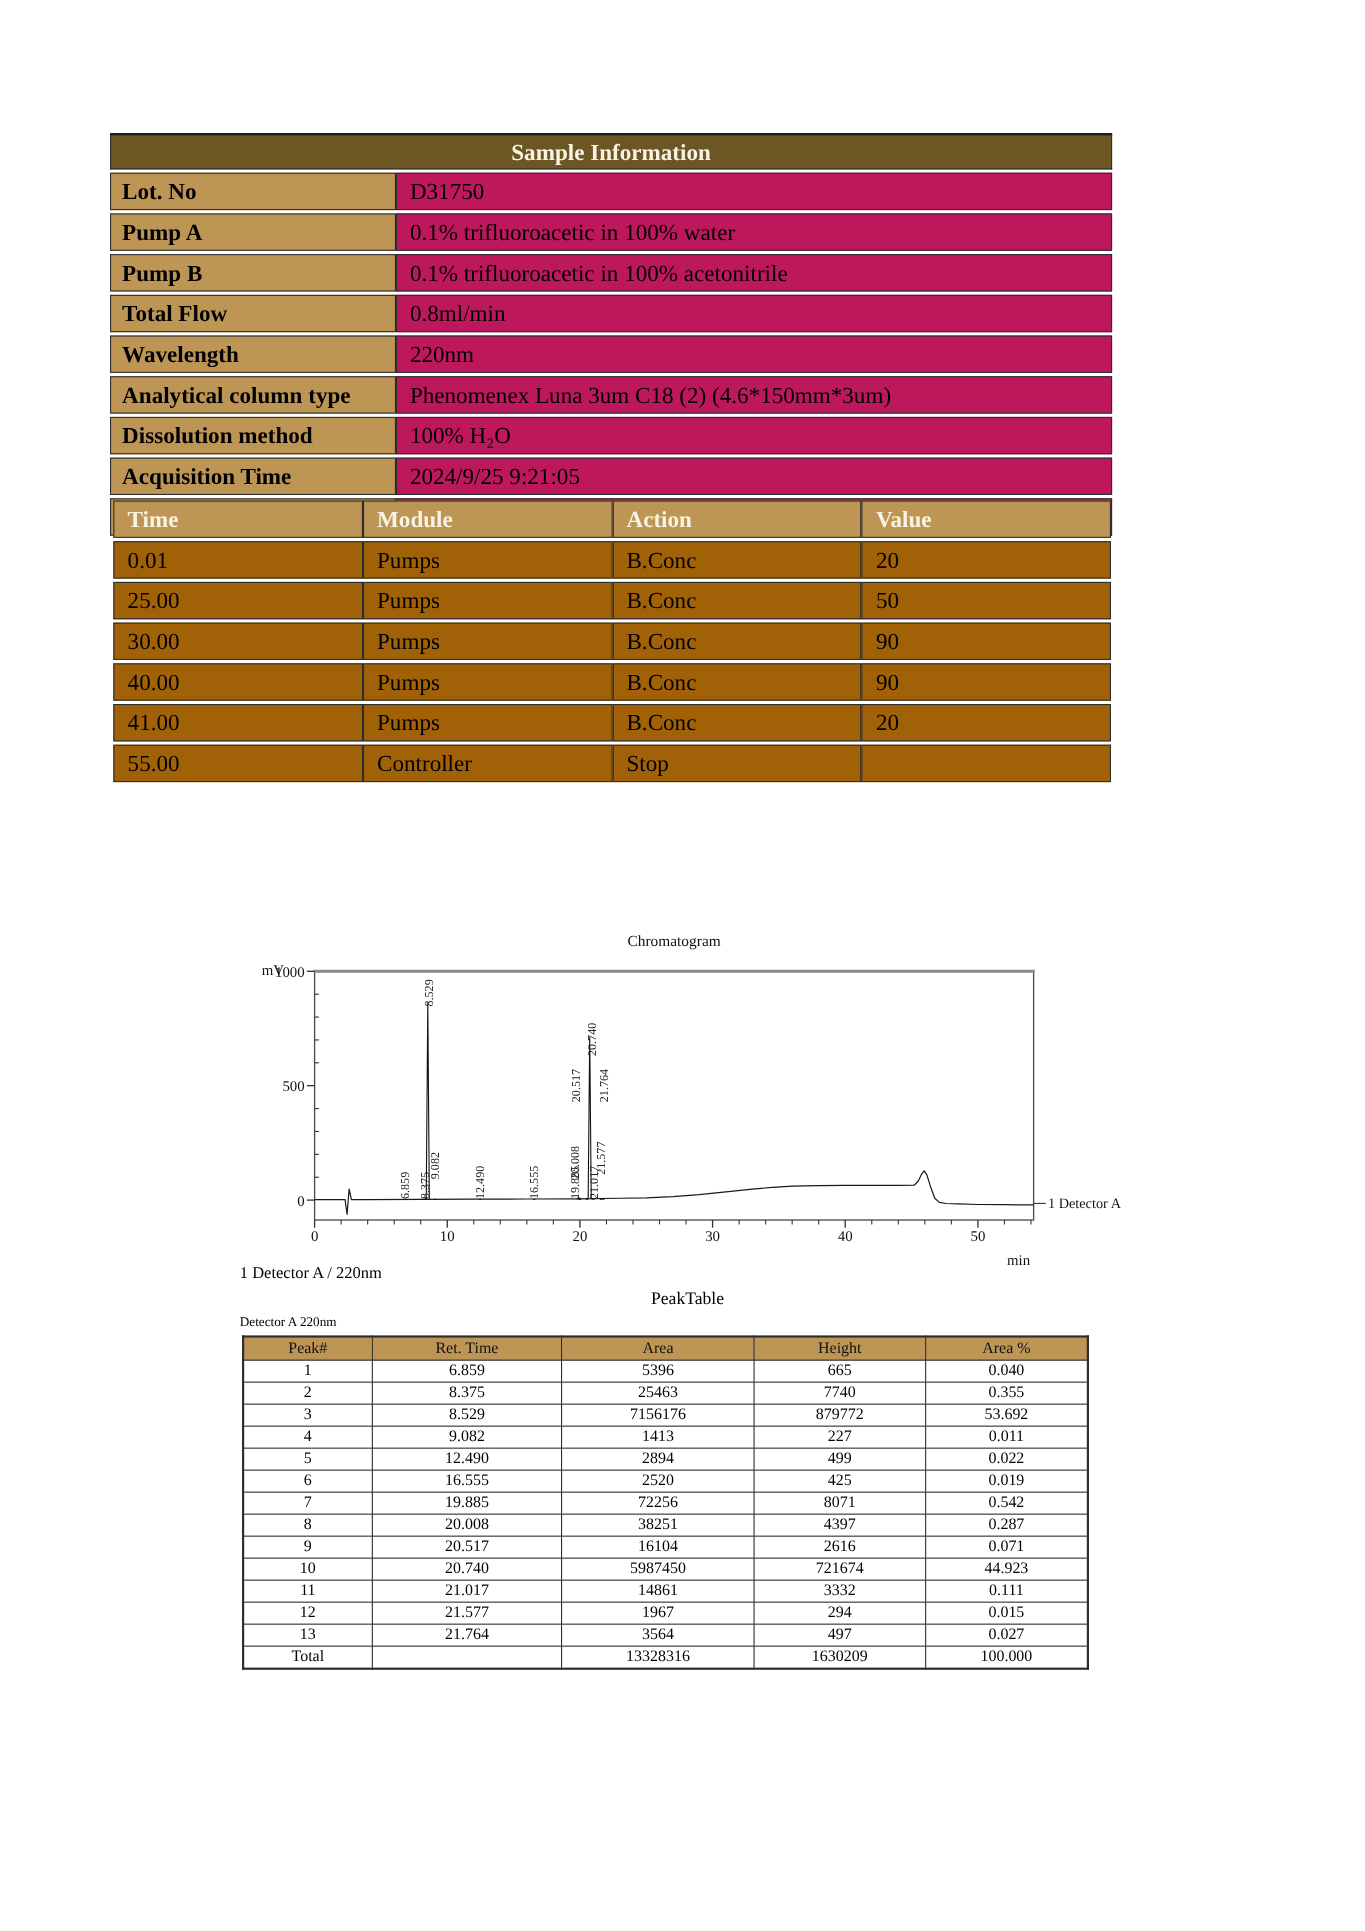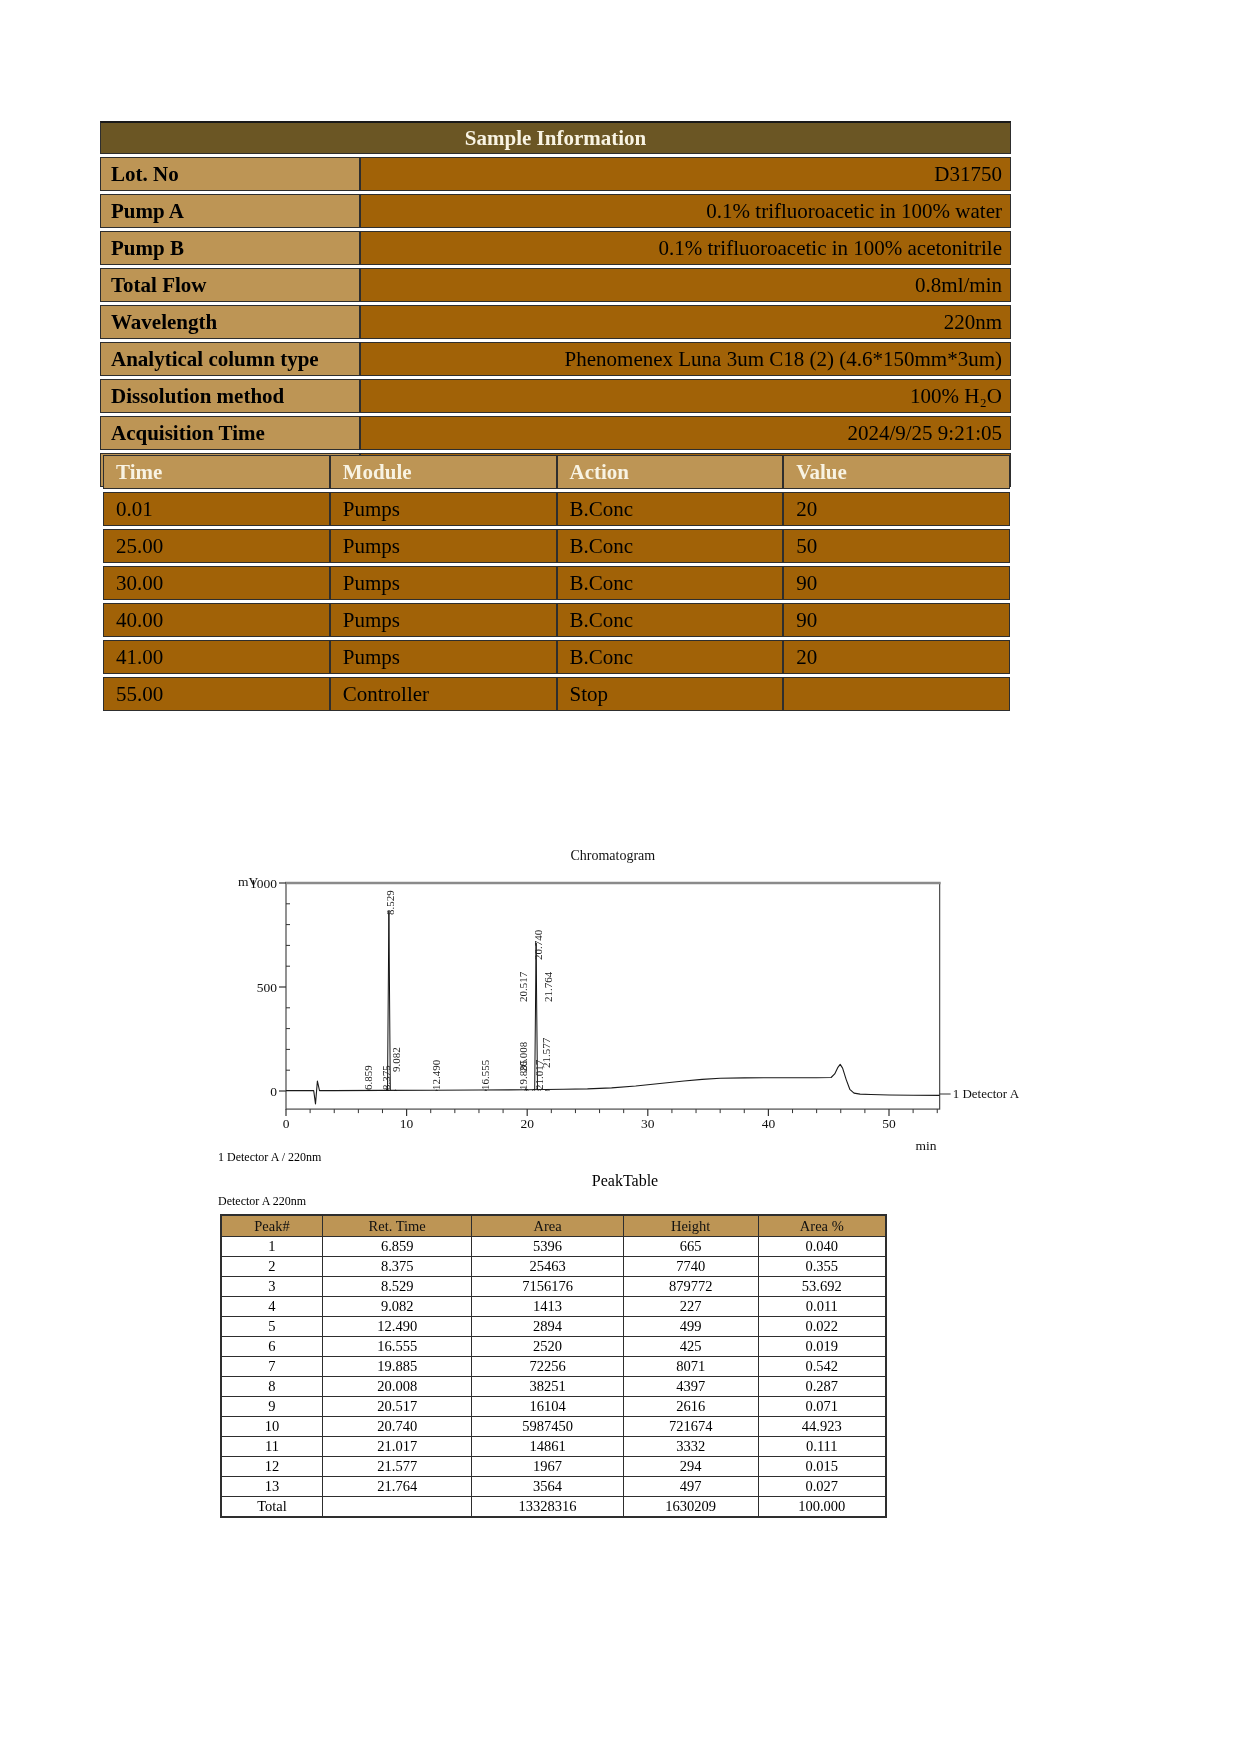--- a/index.html
+++ b/index.html
@@ -15,34 +15,34 @@
     border:1px solid #2e2e2e;font-size:21px;height:28px;vertical-align:middle;
   }
   .hdr-cell{
     background:#6b5624;color:#f8f3e3;font-weight:bold;text-align:center;
     font-size:19px;height:30px;border-top:2px solid #1a1a1a !important;
   }
   .label-cell{
     background:#bd9555;color:#000000;font-weight:bold;text-align:left;
     padding:2px 8px 2px 10px;width:28.5%;
   }
-  .value-cell{background:#a16207;color:#000;text-align:right;padding:2px 8px 2px 12px;}
+  .value-cell{background:#be185d;color:#000;text-align:left;padding:2px 8px 2px 12px;}
   .grad-head{
     background:#bd9555;color:#f8f3e3;font-weight:bold;text-align:left;
     padding:2px 8px 2px 12px;width:25%;
   }
   .grad-cell{background:#a16207;color:#000;text-align:left;padding:2px 8px 2px 12px;}
   
   #chromo{position:absolute;left:200px;top:840px;width:840px;height:330px;}
   
-  .detector-line{position:absolute;left:218px;top:1150px;font-size:12px;}
+  .detector-line{position:absolute;left:218px;top:1150px;font-size:15px;}
   .peaktable-title{position:absolute;left:0;top:1172px;width:1250px;text-align:center;font-size:16px;}
   .detector-sub{position:absolute;left:218px;top:1194px;font-size:12px;}
   .peak-table{
-    position:absolute;left:220px;top:1214px;width:667px;
+    position:absolute;left:220px;top:1214px;width:770px;
     border-collapse:collapse;border-spacing:0;border:2px solid #2e2e2e;
   }
   .peak-table th,.peak-table td{
     border:1px solid #2e2e2e;font-size:14.5px;text-align:center;
     height:19px;padding:0 4px;font-weight:normal;
   }
   .peak-table th{background:#bd9555;color:#111;height:20px;}
   .peak-table td{background:#fff;color:#000;}
 </style>
 </head>

